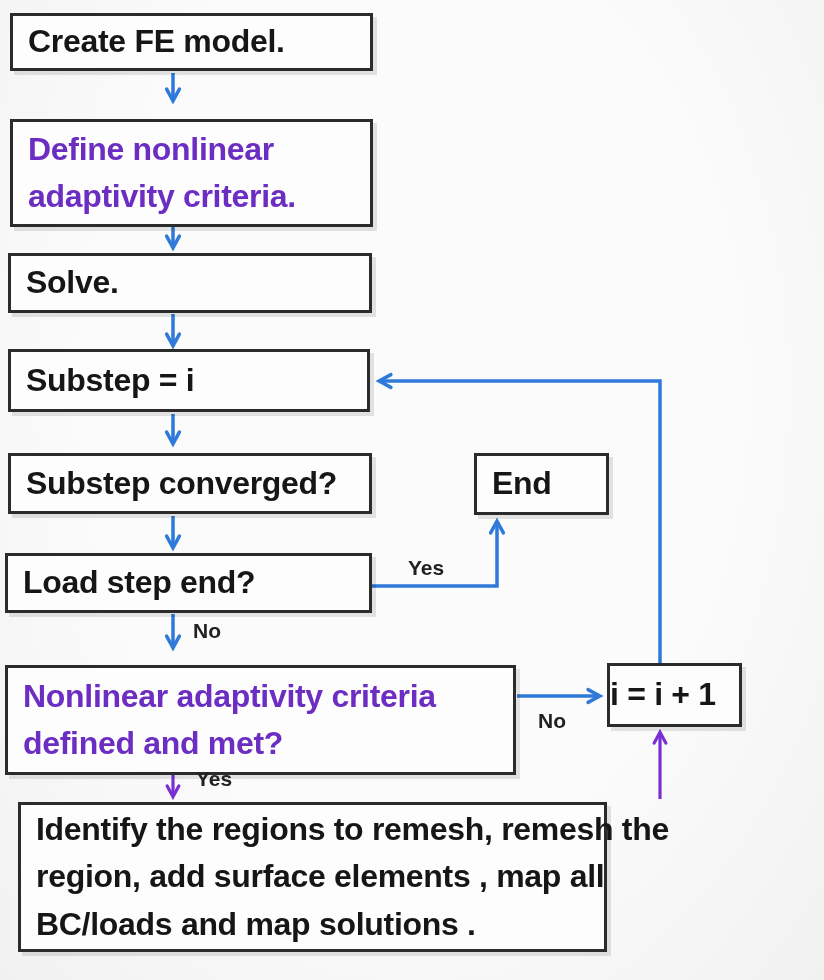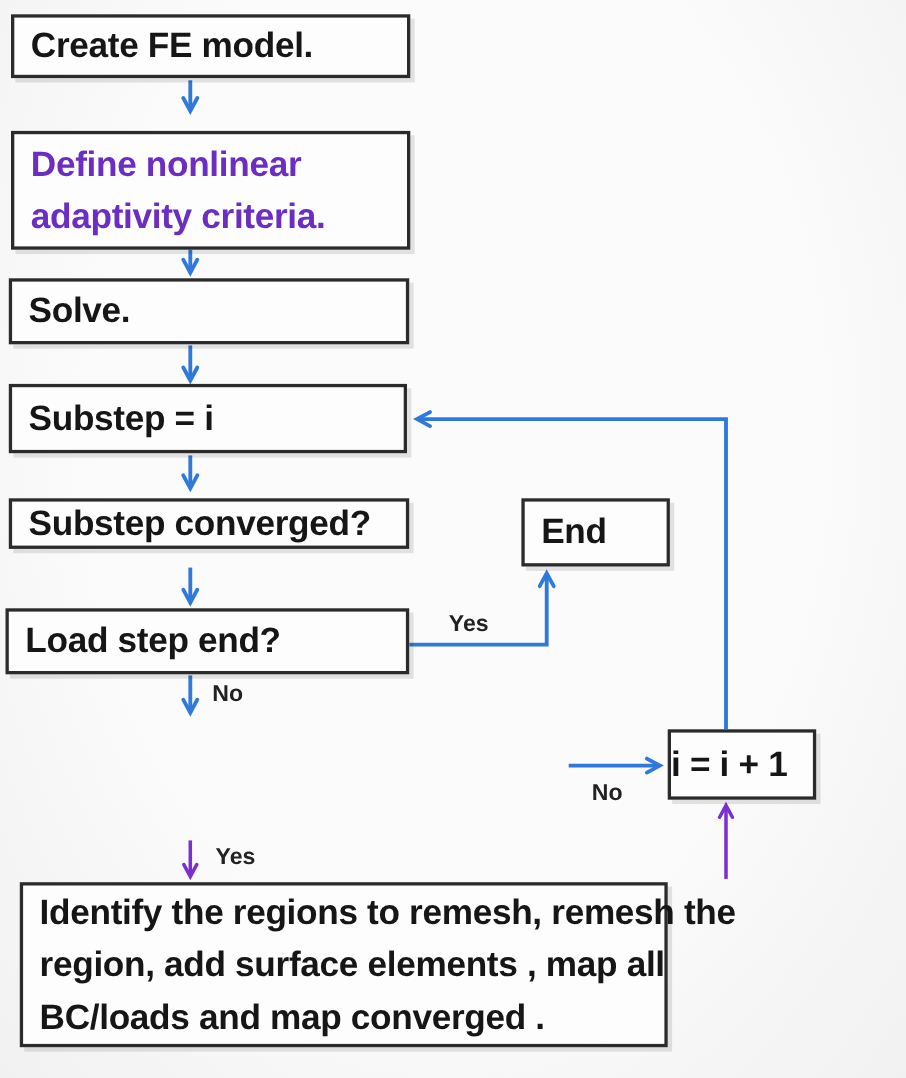--- a/index.html
+++ b/index.html
@@ -39,21 +39,21 @@
   .node.centered { align-items: flex-start; padding: 0; }
   .edge-label {
     position: absolute; z-index: 3;
     font-size: 21px; color: var(--label_color); white-space: nowrap;
   }
   
   .n-create    { left: 10px;  top: 13px;  width: 363px; height: 58px;  }
   .n-define    { left: 10px;  top: 107px; width: 363px; height: 108px; }
   .n-solve     { left: 8px;   top: 253px; width: 364px; height: 60px;  }
   .n-substep   { left: 8px;   top: 349px; width: 362px; height: 63px;  }
-  .n-converged { left: 8px;   top: 453px; width: 364px; height: 46px;  }
+  .n-converged { left: 8px;   top: 453px; width: 364px; height: 61px;  }
   .n-end       { left: 430px; top: 453px; width: 135px; height: 62px; margin-left: 44px;  }
   .n-loadstep  { left: 5px;   top: 553px; width: 367px; height: 60px;  }
   .n-criteria  { left: 5px;   top: 653px; width: 511px; height: 110px; }
   .n-increment { left: 607px; top: 663px; width: 135px; height: 64px;  }
   .n-remesh    { left: 18px;   top: 802px; width: 589px; height: 150px; }
   .l-yes-end       { left: 408px; top: 556px; }
   .l-no-loadstep   { left: 193px; top: 619px; }
   .l-no-increment  { left: 538px; top: 709px; }
   .l-yes-criteria  { left: 196px; top: 767px; }
 </style>
@@ -110,29 +110,33 @@
   </div>
 
   <div class="node n-end">
     <span class="ln">End</span>
   </div>
 
   <div class="node n-loadstep">
     <span class="ln">Load step end?</span>
   </div>
 
+  <div class="node n-criteria purple">
+    <span class="ln">Nonlinear adaptivity criteria</span>
+    <span class="ln">defined and met?</span>
+  </div>
 
   <div class="node n-increment centered">
     <span class="ln">i = i + 1</span>
   </div>
 
   <div class="node n-remesh">
     <span class="ln">Identify the regions to remesh, remesh the</span>
     <span class="ln">region, add surface elements , map all</span>
-    <span class="ln">BC/loads and map converged .</span>
+    <span class="ln">BC/loads and map solutions .</span>
   </div>
 
   <div class="edge-label l-yes-end">Yes</div>
   <div class="edge-label l-no-loadstep">No</div>
   <div class="edge-label l-no-increment">No</div>
   <div class="edge-label l-yes-criteria">Yes</div>
 
 </div>
 
 </body></html>

